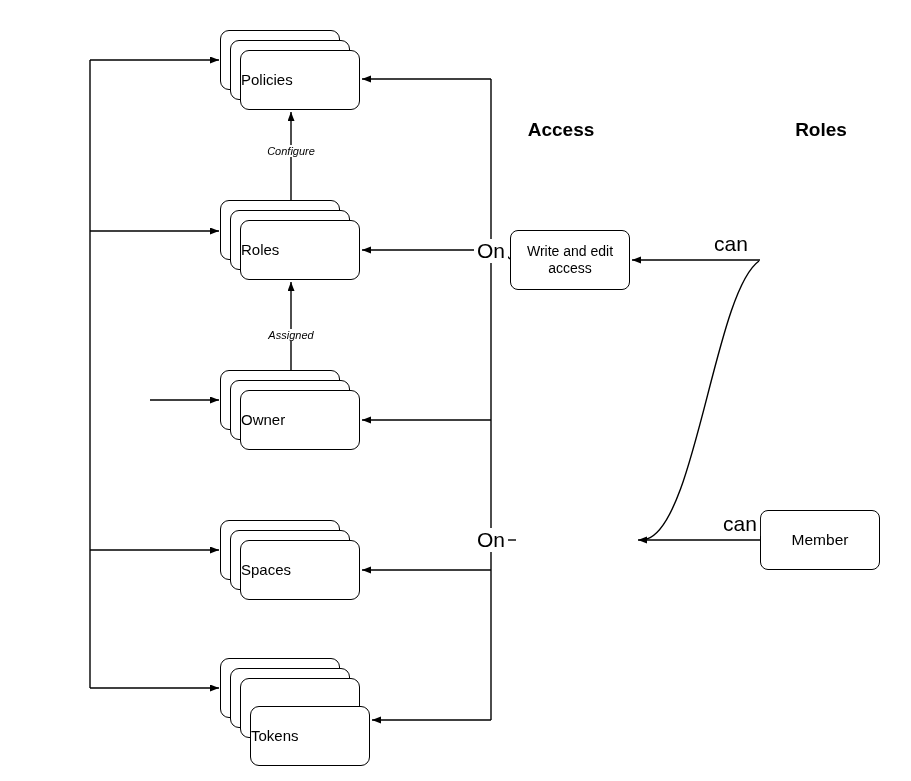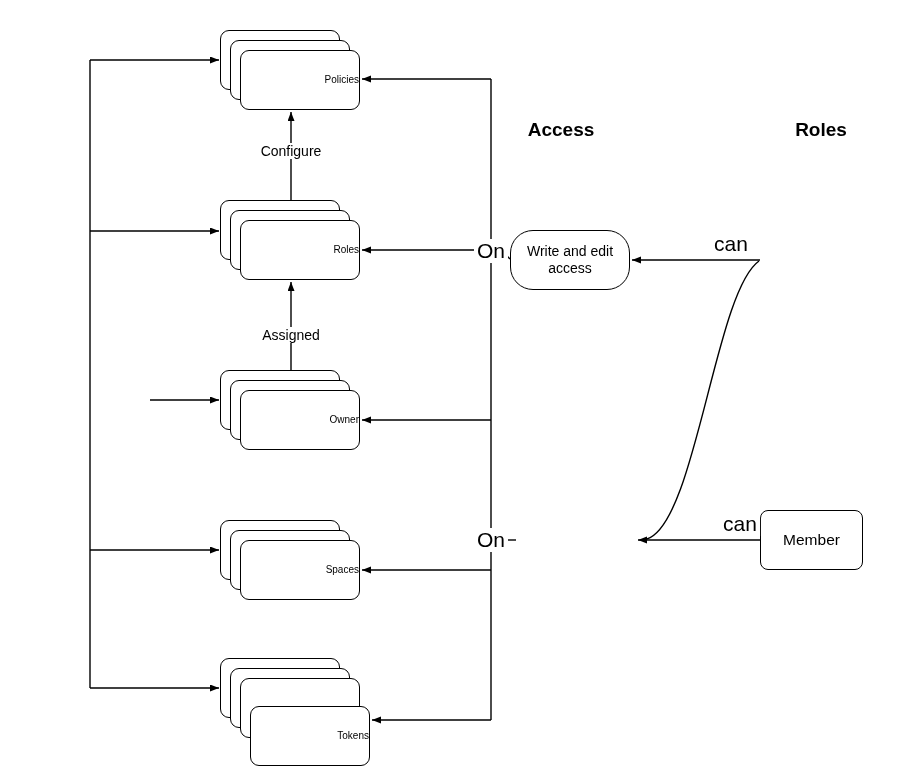--- a/index.html
+++ b/index.html
@@ -8,42 +8,42 @@
     font-family:"Liberation Sans", sans-serif;color:#000000;
   }
   .canvas svg{position:absolute;left:0;top:0;}
   
   .stack{position:absolute;}
   .layer{
     position:absolute;width:120px;height:60px;background:#ffffff;
     border:1.4px solid #000000;border-radius:9px;box-sizing:border-box;
   }
   .layer.front{
-    display:flex;align-items:center;justify-content:flex-end;
-    font-size:10px;line-height:1.2;text-align:center;
+    display:flex;align-items:center;justify-content:flex-start;
+    font-size:15px;line-height:1.2;text-align:center;
   }
   
   .box{
     position:absolute;display:flex;align-items:center;justify-content:center;
     background:#ffffff;border:1.4px solid #000000;border-radius:8px;
     box-sizing:border-box;text-align:center;font-size:15.5px;line-height:1.25;
   }
-  .box.small{font-size:14px;padding:2px 4px;border-radius:23px;}
+  .box.small{font-size:14px;padding:2px 4px;}
   .box.emph{border-width:2px;font-weight:bold;font-size:14px;}
   
   .heading{
     position:absolute;transform:translate(-50%,-50%);
     font-weight:bold;font-size:19px;white-space:nowrap;
   }
   
   .elabel{
     position:absolute;transform:translate(-50%,-50%);
     background:#ffffff;padding:0 3px;white-space:nowrap;
   }
-  .elabel.small{font-size:14px;}
+  .elabel.small{font-size:11px;font-style:italic;}
   .elabel.big{font-size:21px;}
 </style>
 </head>
 <body>
 
 <div class="canvas">
 
   <svg width="911" height="781" viewBox="0 0 911 781">
     <defs>
       <marker id="arr" markerWidth="10" markerHeight="8" refX="9" refY="3.5" orient="auto" markerUnits="userSpaceOnUse">
@@ -120,21 +120,21 @@
     <div class="layer" style="left:20px;top:20px"></div>
     <div class="layer front" style="left:30px;top:48px">
       <span>Tokens</span>
     </div>
   </div>
 
   <div class="box small" style="left:510px;top:230px;width:120px;height:60px">
     <span>Write and edit access</span>
   </div>
 
-  <div class="box" style="left:760px;top:510px;width:103px;height:60px">
+  <div class="box" style="left:760px;top:510px;width:120px;height:60px">
     <span>Member</span>
   </div>
 
   <div class="elabel small" style="left:291px;top:151px">Configure</div>
   <div class="elabel small" style="left:291px;top:335px">Assigned</div>
   <div class="elabel big" style="left:491px;top:251px">On</div>
   <div class="elabel big" style="left:491px;top:540px">On</div>
   <div class="elabel big" style="left:731px;top:244px">can</div>
   <div class="elabel big" style="left:740px;top:524px">can</div>
 

